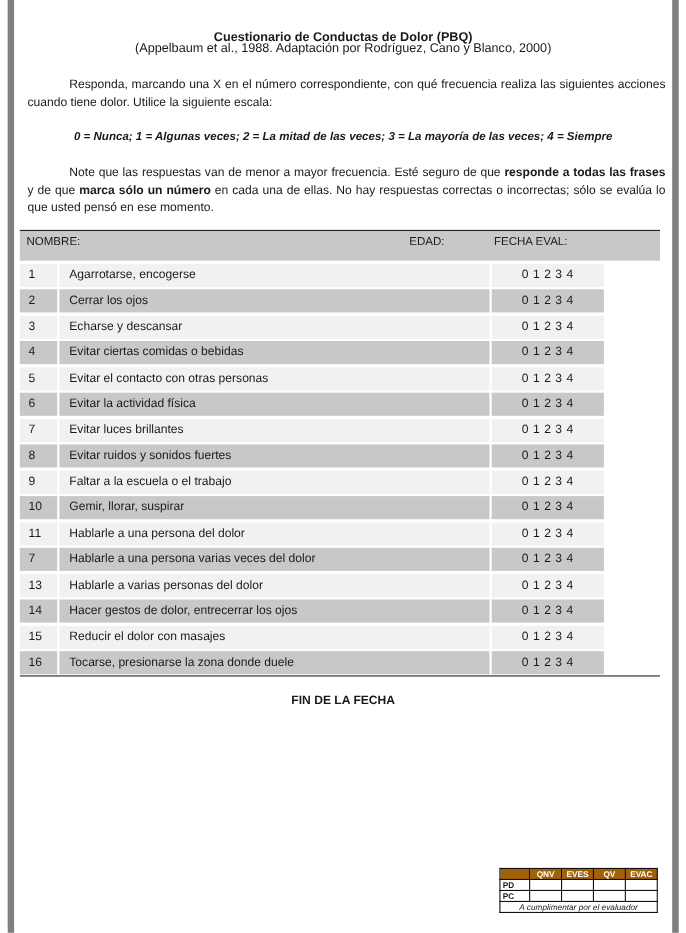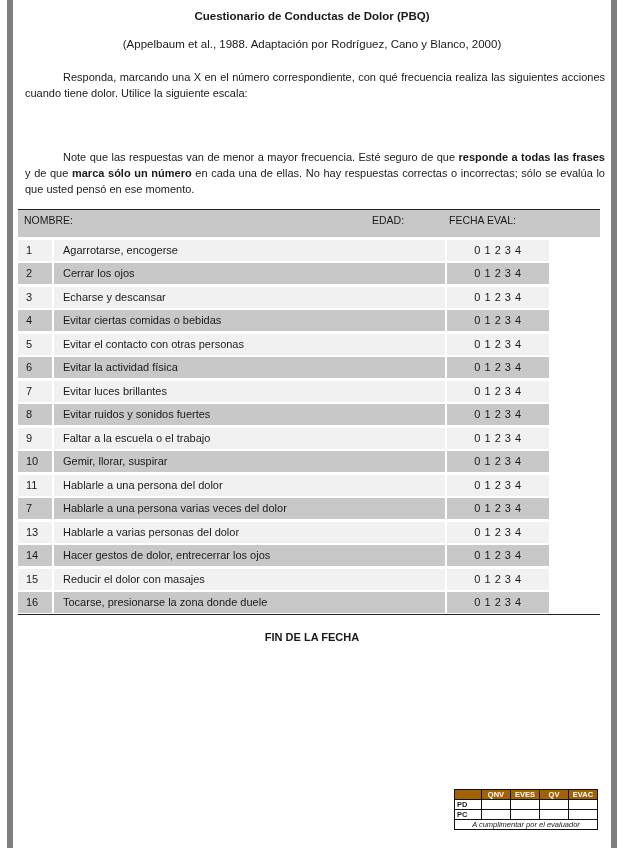--- a/index.html
+++ b/index.html
@@ -4,21 +4,21 @@
 <style>
   html, body { margin: 0; padding: 0; }
   body {
     width: 624px; height: 848px; background: #ffffff; position: relative; overflow: hidden;
     font-family: "Liberation Sans", "DejaVu Sans", sans-serif; color: #1a1a1a;
   }
   .margin-left { position: absolute; left: 7px; top: 0; width: 6px; height: 848px; background: #7f7f7f; }
   .margin-right { position: absolute; left: 611px; top: 0; width: 6px; height: 848px; background: #7f7f7f; }
   .page { position: absolute; left: 13px; top: 0; width: 598px; height: 848px; background: #ffffff; }
 
-  .title { position: absolute; top: 10px; left: 0; width: 598px; text-align: center; font-size: 11.5px; font-weight: bold; }
+  .title { position: absolute; top: 28px; left: 0; width: 598px; text-align: center; font-size: 11.5px; font-weight: bold; }
   .subtitle { position: absolute; top: 38px; left: 0; width: 598px; text-align: center; font-size: 11.5px; }
   .para { position: absolute; left: 12px; width: 580px; font-size: 11px; line-height: 16px; text-align: justify; }
   .para1 { top: 69px; }
   .para2 { top: 149px; }
   .indent { display: inline-block; width: 38px; }
   .scale { position: absolute; top: 118px; left: 0; width: 598px; text-align: center; font-size: 10.5px; font-style: italic; font-weight: bold; }
   b { font-weight: bold; }
 
   .tbl { position: absolute; left: 5px; top: 209px; width: 582px; }
   .tbl-header {
@@ -47,20 +47,21 @@
 
 <div class="margin-left"></div>
 <div class="margin-right"></div>
 
 <div class="page">
   <div class="title">Cuestionario de Conductas de Dolor (PBQ)</div>
   <div class="subtitle">(Appelbaum et al., 1988. Adaptación por Rodríguez, Cano y Blanco, 2000)</div>
 
   <div class="para para1"><span class="indent"></span><span>Responda, marcando una X en el número correspondiente, con qué frecuencia realiza las siguientes acciones cuando tiene dolor. Utilice la siguiente escala:</span></div>
 
+  <div class="scale">0 = Nunca; 1 = Algunas veces; 2 = La mitad de las veces; 3 = La mayoría de las veces; 4 = Siempre</div>
 
   <div class="para para2"><span class="indent"></span><span>Note que las respuestas van de menor a mayor frecuencia. Esté seguro de que </span><b>responde a todas las frases</b><span> y de que </span><b>marca sólo un número</b><span> en cada una de ellas. No hay respuestas correctas o incorrectas; sólo se evalúa lo que usted pensó en ese momento.</span></div>
 
   <div class="tbl">
     <div class="tbl-header">
       <span style="left:6px">NOMBRE:</span>
       <span style="left:354px">EDAD:</span>
       <span style="left:431px">FECHA EVAL:</span>
     </div>
     <div id="rows">

